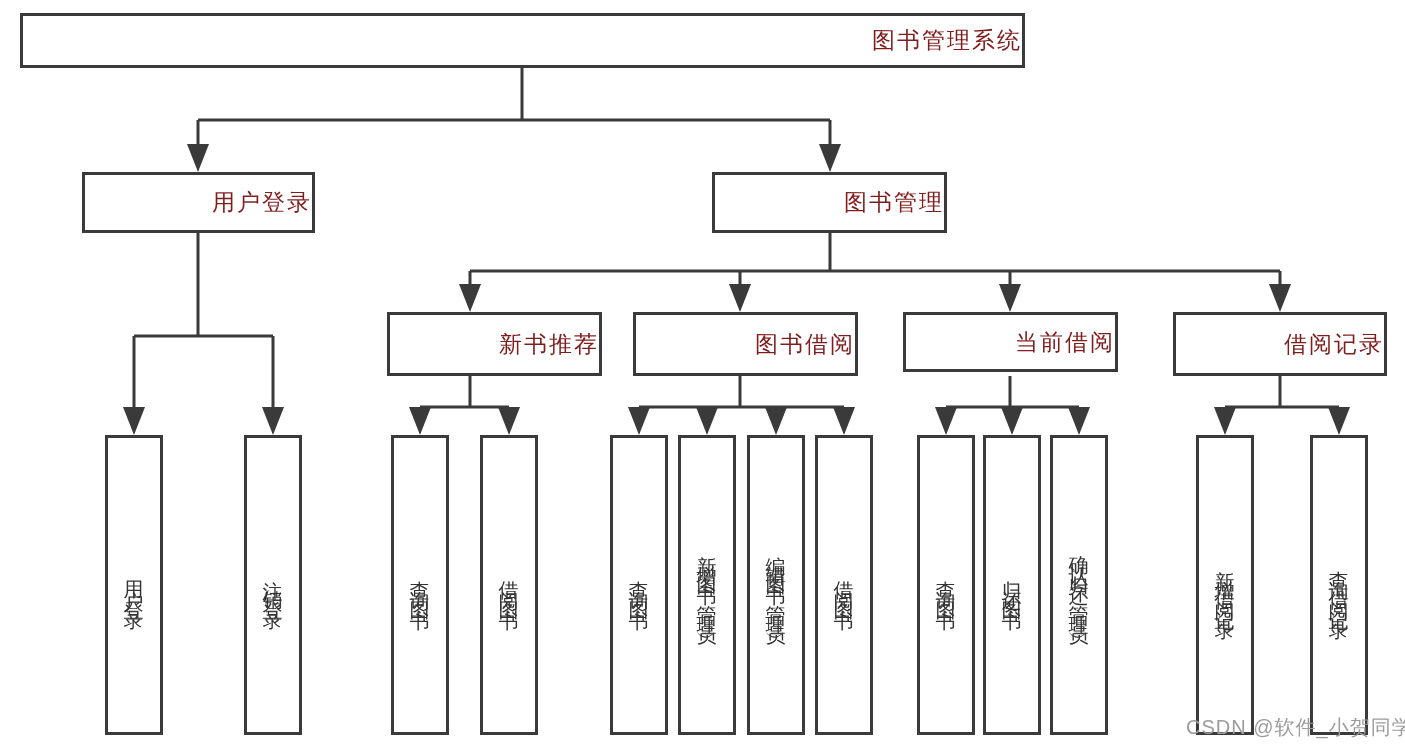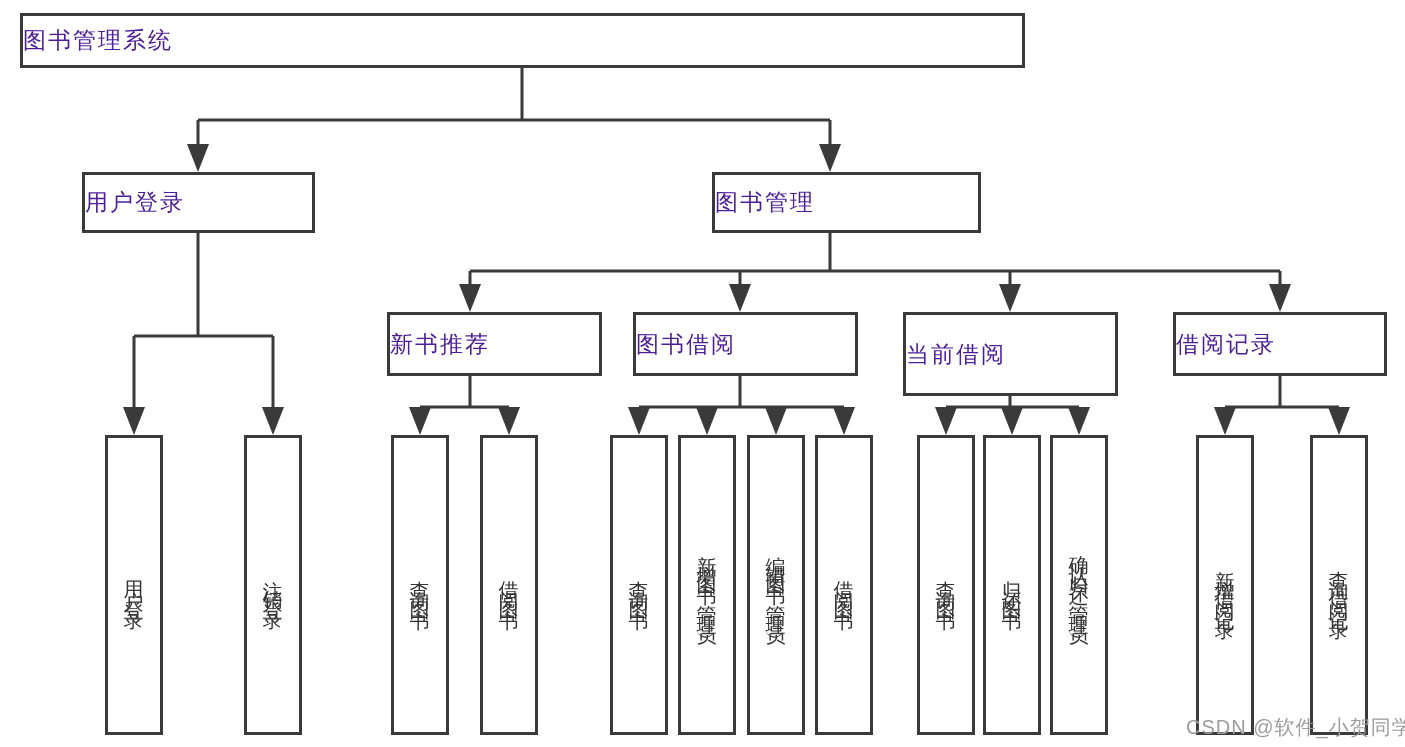--- a/index.html
+++ b/index.html
@@ -17,23 +17,23 @@
     width: 1405px; height: 747px;
     z-index: 1;
   }
   .hnode {
     position: absolute;
     box-sizing: border-box;
     border: 3px solid #3a3a3a;
     background: #ffffff;
     display: flex;
     align-items: center;
-    justify-content: flex-start;
+    justify-content: flex-end;
     font-size: 23px;
-    color: #4c1d95;
+    color: #7f1d1d;
     letter-spacing: 2px;
     z-index: 2;
     white-space: nowrap;
   }
   .vnode {
     position: absolute;
     box-sizing: border-box;
     border: 3px solid #3a3a3a;
     background: #ffffff;
     display: flex;
@@ -45,25 +45,25 @@
     writing-mode: vertical-rl;
     font-size: 20px;
     line-height: 1;
     color: #333333;
     letter-spacing: 10px;
   }
   
   .n-root   { left: 20px;   top: 13px;  width: 1005px; height: 55px; }
   
   .n-l1a    { left: 82px;   top: 172px; width: 233px;  height: 61px; }
-  .n-l1b    { left: 712px;  top: 172px; width: 269px;  height: 61px; }
+  .n-l1b    { left: 712px;  top: 172px; width: 235px;  height: 61px; }
   
   .n-l2a    { left: 363px;  top: 312px; width: 215px;  height: 64px; margin-left: 24px; }
   .n-l2b    { left: 633px;  top: 312px; width: 225px;  height: 64px; }
-  .n-l2c    { left: 903px;  top: 312px; width: 215px;  height: 84px; }
+  .n-l2c    { left: 903px;  top: 312px; width: 215px;  height: 60px; }
   .n-l2d    { left: 1173px; top: 312px; width: 214px;  height: 64px; }
   
   .leaf     { top: 435px; width: 58px; height: 300px; }
   .n-u1     { left: 105px;  }
   .n-u2     { left: 244px;  }
   .n-n1     { left: 391px;  }
   .n-n2     { left: 480px;  }
   .n-b1     { left: 610px;  }
   .n-b2     { left: 678px;  }
   .n-b3     { left: 747px;  }

